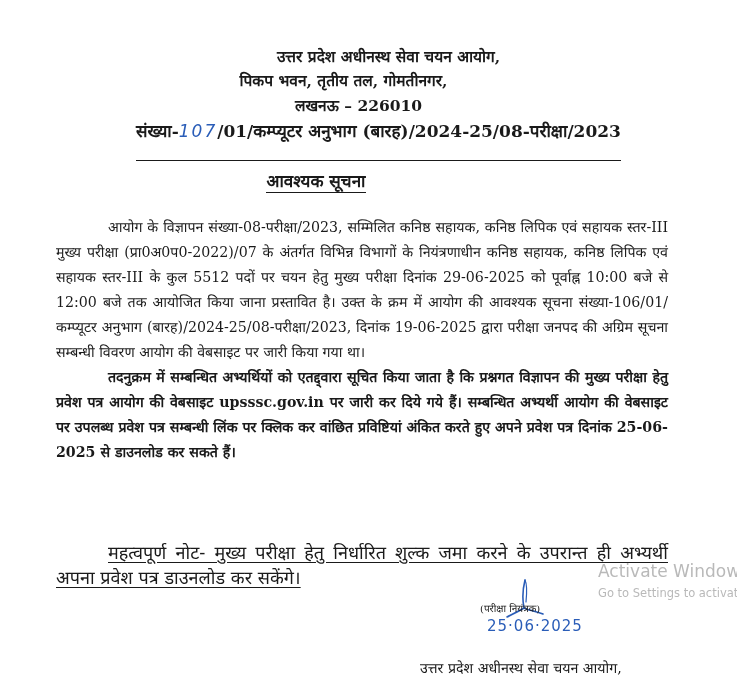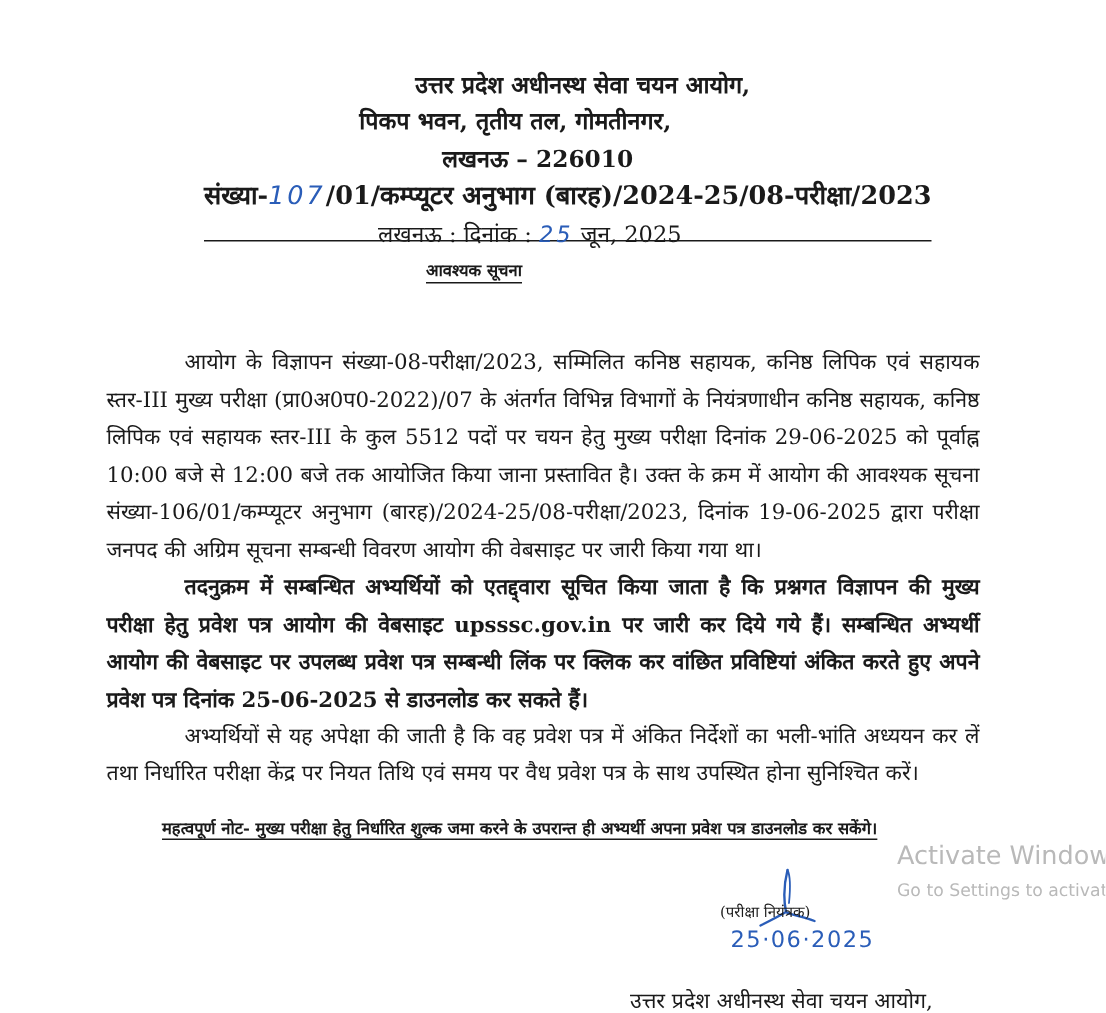--- a/index.html
+++ b/index.html
@@ -60,55 +60,55 @@
       font-size: 15px;
       white-space: nowrap;
       line-height: 20px;
     }
     .title {
       position: absolute;
       top: 170px;
       left: 0;
       width: 626px;
       text-align: center;
-      font-size: 11px;
+      font-size: 17px;
       font-weight: bold;
       line-height: 22px;
     }
     .title span {
       border-bottom: 1.5px solid #1a1a1a;
       padding-bottom: 1px;
       position: relative;
       left: 3px;
     }
 
     .body-text {
       position: absolute;
       left: 56px;
       width: 612px;
       font-size: 14.2px;
       line-height: 25px;
       text-align: justify;
     }
     .para {
-      margin: 15px;
+      margin: 0;
       text-indent: 52px;
     }
     .p1 { top: 215px; }
     .p2 { top: 365px; font-weight: bold; }
     .p3 { top: 464px; }
     .p3 .bold { font-weight: bold; text-indent: 0; display: block; }
     .note {
       position: absolute;
       top: 540px;
       left: 56px;
       width: 612px;
-      font-size: 11px;
+      font-size: 18px;
       line-height: 25px;
-      font-weight: bold;
+      font-weight: normal;
       text-indent: 52px;
       text-decoration: underline;
       text-underline-offset: 3px;
       text-align: justify;
       margin: 0;
     }
 
     .watermark {
       position: absolute;
       left: 598px;
@@ -163,38 +163,34 @@
 <div class="page">
 
   <div class="hdr hdr-l1">उत्तर प्रदेश अधीनस्थ सेवा चयन आयोग,</div>
   <div class="hdr hdr-l2">पिकप भवन, तृतीय तल, गोमतीनगर,</div>
   <div class="hdr hdr-l3">लखनऊ – 226010</div>
 
   <div class="ref">
     <span>संख्या-</span><span class="hand">107</span><span>/01/कम्प्यूटर अनुभाग (बारह)/2024-25/08-परीक्षा/2023</span>
   </div>
 
-  <div class="date-line">
-    <span>लखनऊ :  दिनांक : </span><span class="hand">25</span><span> जून, 2025</span>
-  </div>
 
   <div class="title">
     <span>आवश्यक सूचना</span>
   </div>
 
   <div class="body-text p1">
     <p class="para">आयोग के विज्ञापन संख्या-08-परीक्षा/2023, सम्मिलित कनिष्ठ सहायक, कनिष्ठ लिपिक एवं सहायक स्तर-III मुख्य परीक्षा (प्रा0अ0प0-2022)/07 के अंतर्गत विभिन्न विभागों के नियंत्रणाधीन कनिष्ठ सहायक, कनिष्ठ लिपिक एवं सहायक स्तर-III के कुल 5512 पदों पर चयन हेतु मुख्य परीक्षा दिनांक 29-06-2025 को पूर्वाह्न 10:00 बजे से 12:00 बजे तक आयोजित किया जाना प्रस्तावित है। उक्त के क्रम में आयोग की आवश्यक सूचना संख्या-106/01/कम्प्यूटर अनुभाग (बारह)/2024-25/08-परीक्षा/2023, दिनांक 19-06-2025 द्वारा परीक्षा जनपद की अग्रिम सूचना सम्बन्धी विवरण आयोग की वेबसाइट पर जारी किया गया था।</p>
   </div>
 
   <div class="body-text p2">
     <p class="para">तदनुक्रम में सम्बन्धित अभ्यर्थियों को एतद्द्वारा सूचित किया जाता है कि प्रश्नगत विज्ञापन की मुख्य परीक्षा हेतु प्रवेश पत्र आयोग की वेबसाइट upsssc.gov.in पर जारी कर दिये गये हैं। सम्बन्धित अभ्यर्थी आयोग की वेबसाइट पर उपलब्ध प्रवेश पत्र सम्बन्धी लिंक पर क्लिक कर वांछित प्रविष्टियां अंकित करते हुए अपने प्रवेश पत्र दिनांक 25-06-2025 से डाउनलोड कर सकते हैं।</p>
   </div>
 
   <div class="body-text p3">
-    <p class="para">अभ्यर्थियों से यह अपेक्षा की जाती है कि वह प्रवेश पत्र में अंकित निर्देशों का भली-भांति अध्ययन कर लें तथा निर्धारित परीक्षा केंद्र पर नियत तिथि एवं समय पर वैध प्रवेश पत्र के साथ उपस्थित होना सुनिश्चित करें।</p>
   </div>
 
   <p class="note">महत्वपूर्ण नोट- मुख्य परीक्षा हेतु निर्धारित शुल्क जमा करने के उपरान्त ही अभ्यर्थी अपना प्रवेश पत्र डाउनलोड कर सकेंगे।</p>
 
   <div class="watermark">
     <div class="wm-title">Activate Windows</div>
     <div class="wm-sub">Go to Settings to activate Windows.</div>
   </div>
 
   <svg class="signature" viewBox="0 0 60 40">

